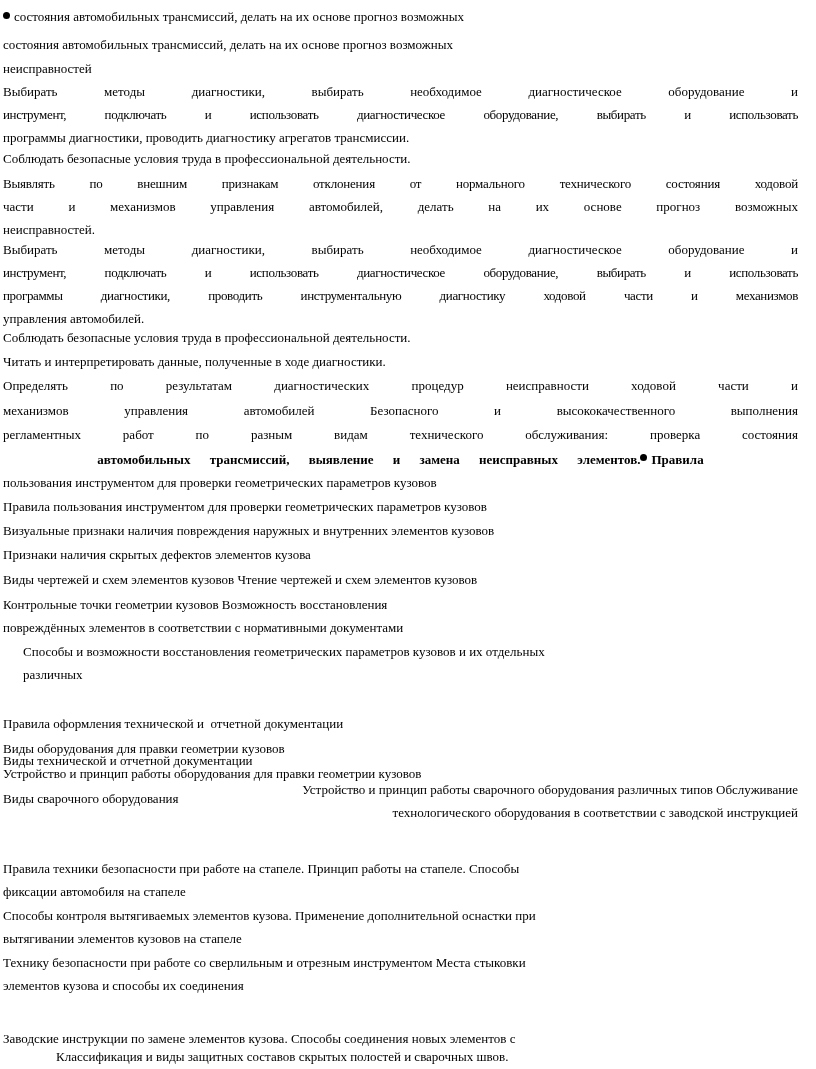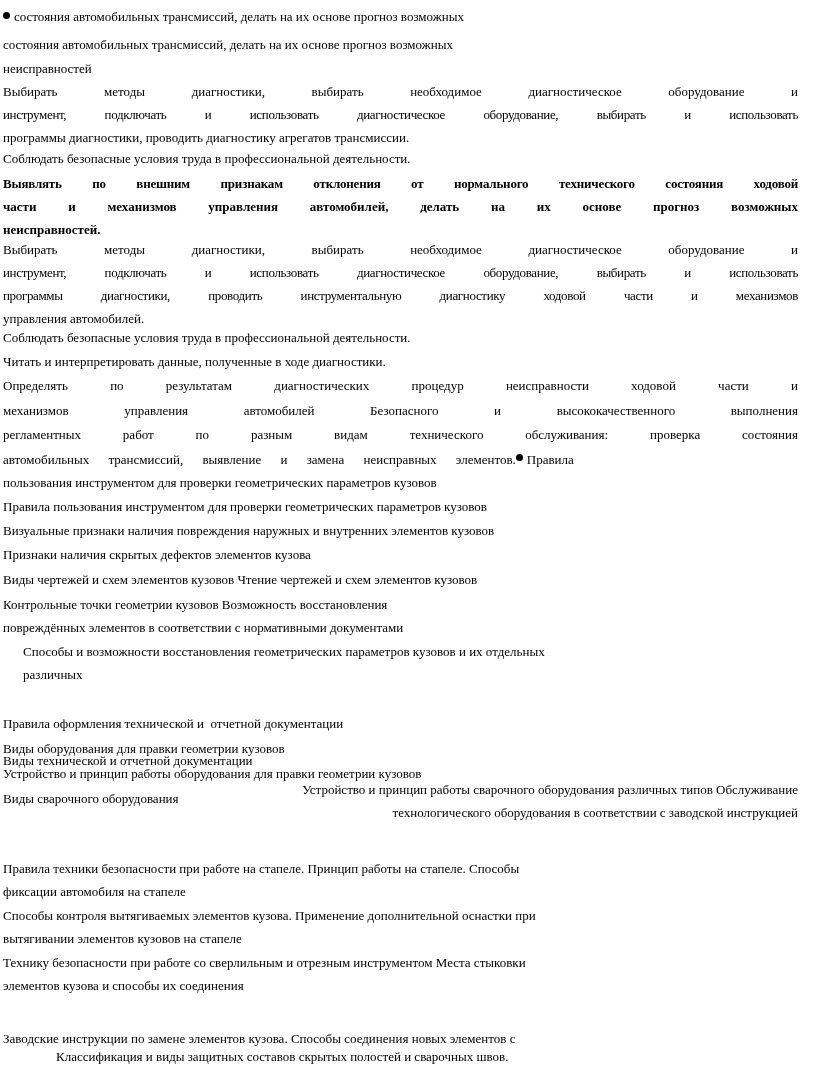--- a/index.html
+++ b/index.html
@@ -30,21 +30,21 @@
   <p class="para justify" style="top:80px;">
     <span class="line" style="white-space:normal;text-align-last:justify;">Выбирать методы диагностики, выбирать необходимое диагностическое оборудование и</span>
     <span class="line" style="white-space:normal;text-align-last:justify;letter-spacing:-0.35px;">инструмент, подключать и использовать диагностическое оборудование, выбирать и использовать</span>
     <span class="line">программы диагностики, проводить диагностику агрегатов трансмиссии.</span>
   </p>
 
   <p class="para" style="top:147px;">
     <span class="line">Соблюдать безопасные условия труда в профессиональной деятельности.</span>
   </p>
 
-  <p class="para" style="top:172px;font-weight:bold;">
+  <p class="para" style="top:172px;">
     <span class="line" style="white-space:normal;text-align:justify;text-align-last:justify;letter-spacing:-0.2px;">Выявлять по внешним признакам отклонения от нормального технического состояния ходовой</span>
     <span class="line" style="white-space:normal;text-align:justify;text-align-last:justify;">части и механизмов управления автомобилей, делать на их основе прогноз возможных</span>
     <span class="line">неисправностей.</span>
   </p>
 
   <p class="para" style="top:238px;">
     <span class="line" style="white-space:normal;text-align:justify;text-align-last:justify;">Выбирать методы диагностики, выбирать необходимое диагностическое оборудование и</span>
     <span class="line" style="white-space:normal;text-align:justify;text-align-last:justify;letter-spacing:-0.35px;">инструмент, подключать и использовать диагностическое оборудование, выбирать и использовать</span>
     <span class="line" style="white-space:normal;text-align:justify;text-align-last:justify;letter-spacing:-0.35px;">программы диагностики, проводить инструментальную диагностику ходовой части и механизмов</span>
     <span class="line">управления автомобилей.</span>
@@ -55,21 +55,21 @@
   </p>
 
   <p class="para" style="top:350px;">
     <span class="line">Читать и интерпретировать данные, полученные в ходе диагностики.</span>
   </p>
 
   <p class="para" style="top:374px; line-height:24.5px;">
     <span class="line" style="white-space:normal;text-align:justify;text-align-last:justify;">Определять по результатам диагностических процедур неисправности ходовой части и</span>
     <span class="line" style="white-space:normal;text-align:justify;text-align-last:justify;">механизмов управления автомобилей Безопасного и высококачественного выполнения</span>
     <span class="line" style="white-space:normal;text-align:justify;text-align-last:justify;">регламентных работ по разным видам технического обслуживания: проверка состояния</span>
-    <span class="line" style="display:flex;justify-content:flex-start;">
+    <span class="line" style="display:flex;justify-content:center;font-weight:bold;">
       <span style="word-spacing:16px;">автомобильных трансмиссий, выявление и замена неисправных элементов.</span>
       <span><span class="bullet"></span><span>Правила</span></span>
     </span>
     <span class="line" style="line-height:22px;">пользования инструментом для проверки геометрических параметров кузовов</span>
   </p>
 
   <p class="para" style="top:495px;">
     <span class="line">Правила пользования инструментом для проверки геометрических параметров кузовов</span>
   </p>
 

